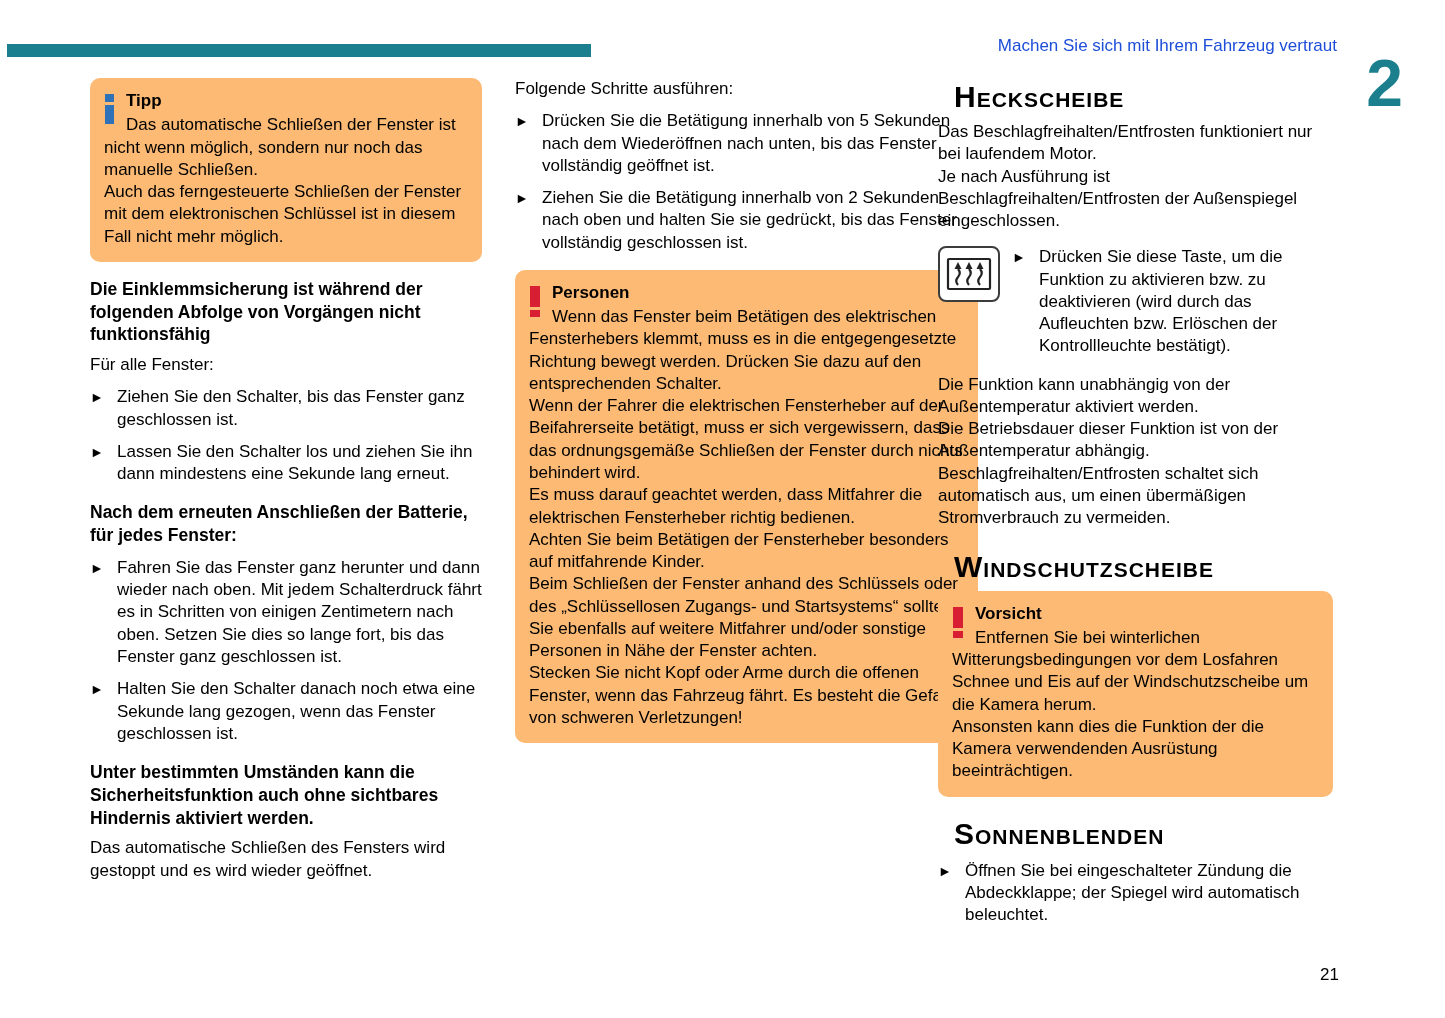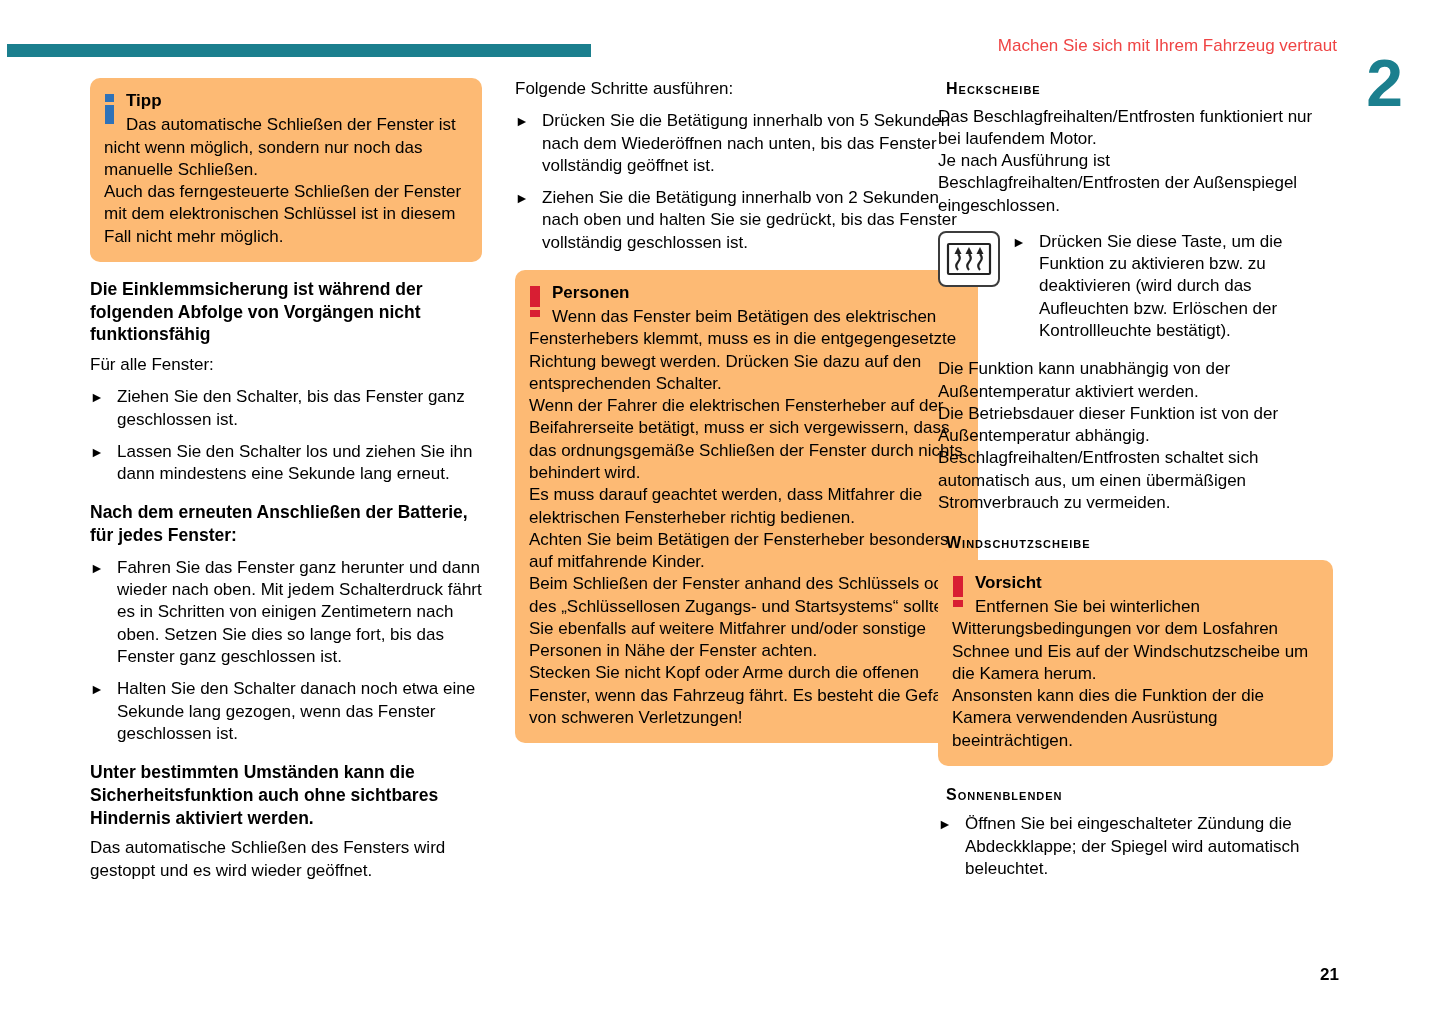--- a/index.html
+++ b/index.html
@@ -3,43 +3,43 @@
 <meta charset="utf-8">
 <style>
   html,body{margin:0;padding:0;}
   body{
     width:1445px;height:1018px;position:relative;overflow:hidden;
     background:#ffffff;color:#000;
     font-family:"Liberation Sans", sans-serif;
     font-size:17px;line-height:1.31;
   }
   .topbar{position:absolute;left:7px;top:44px;width:584px;height:13px;background:#1b7f8e;}
-  .running-title{position:absolute;top:35px;right:108px;font-size:17px;color:#ef4444;}
+  .running-title{position:absolute;top:35px;right:108px;font-size:17px;color:#1d4ed8;}
   .chapter-num{position:absolute;top:50px;right:42px;font-size:66px;line-height:1;font-weight:bold;color:#1b7f8e;}
-  .page-num{position:absolute;bottom:32px;right:106px;font-size:17px;font-weight:bold;}
+  .page-num{position:absolute;bottom:32px;right:106px;font-size:17px;font-weight:normal;}
 
   .col{position:absolute;top:78px;}
   .col1{left:90px;width:392px;}
   .col2{left:515px;width:463px;}
   .col3{left:938px;width:395px;}
 
   .graybox{background:#fdba74;border-radius:10px;padding:12px 14px 14px;margin:0 0 16px;overflow:hidden;}
   .box-title{font-weight:bold;margin:0 0 2px;}
   .box-text p{margin:0;}
 
   .info-icon{float:left;width:10px;margin:4px 11px 3px 1px;}
   .info-icon .dot{display:block;width:9px;height:8px;background:#2f72b8;margin-bottom:3px;}
   .info-icon .bar{display:block;width:9px;height:19px;background:#2f72b8;}
 
   .excl-icon{float:left;width:11px;margin:4px 11px 3px 1px;}
   .excl-icon .bar{display:block;width:10px;height:21px;background:#d81e33;}
   .excl-icon .dot{display:block;width:10px;height:7px;background:#d81e33;margin-top:3px;}
 
   .h-bold{font-weight:bold;font-size:17.5px;margin:16px 0 8px;line-height:1.3;}
-  .sc{font-variant:small-caps;font-weight:bold;font-size:16px;letter-spacing:1px;margin:20px 8px 8px;line-height:1.1;}
+  .sc{font-variant:small-caps;font-weight:bold;font-size:30px;letter-spacing:1px;margin:20px 16px 8px;line-height:1.1;}
   .col3 .sc.first{margin-top:2px;}
   .sub{margin-top:6px;}
 
   p.plain{margin:0;}
   p.plain + p.plain{margin-top:0;}
 
   .bullet{display:flex;margin:10px 0;}
   .bullet .arrow{flex:0 0 27px;font-size:14px;line-height:22px;color:#000;}
   .bullet .btext{flex:1;}
 

